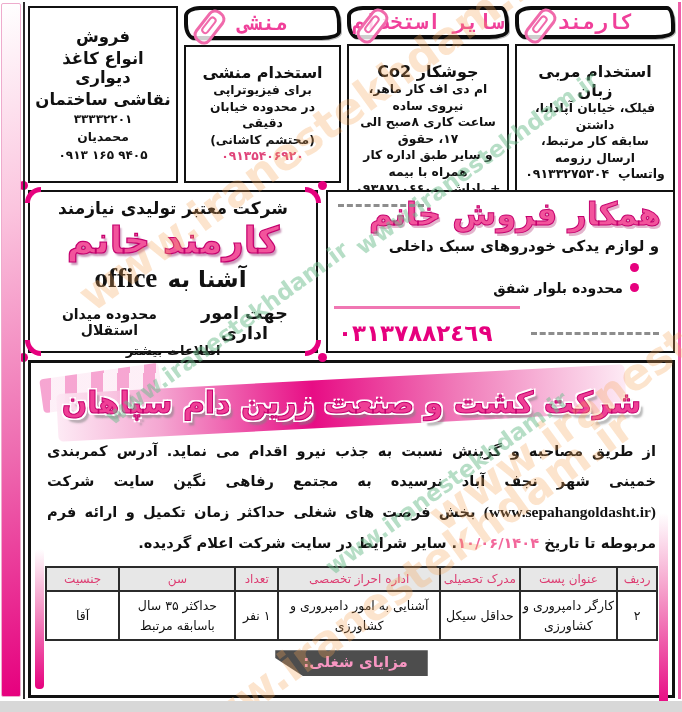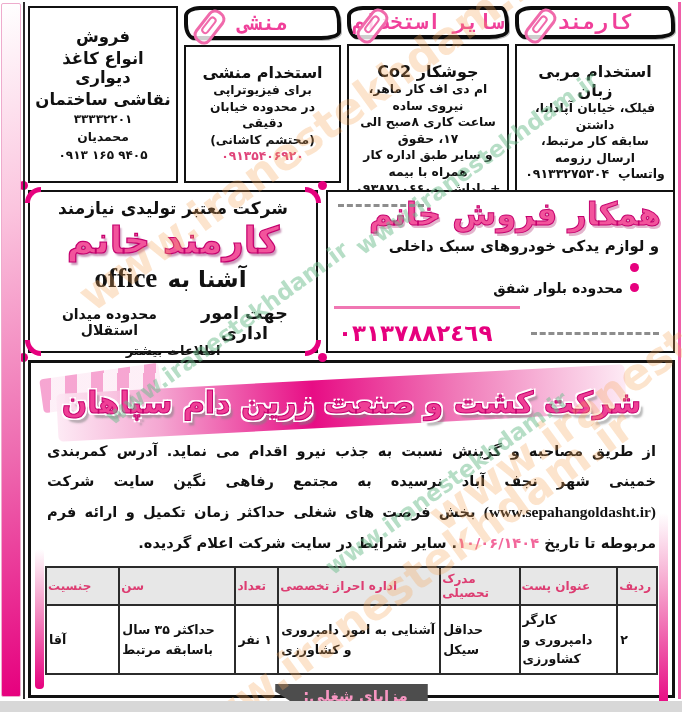--- a/index.html
+++ b/index.html
@@ -92,21 +92,21 @@
      background:linear-gradient(0deg,#e6007e,#f59cc9 60%,#fff);}
   .company-title{position:relative;z-index:2;text-align:center;padding-top:22px;font-size:30px;font-weight:bold;
      color:#ef3f96;-webkit-text-stroke:1px #c4006e;
      text-shadow:-2px -2px 0 #fff,2px -2px 0 #fff,-2px 2px 0 #fff,2px 2px 0 #fff,4px 5px 2px rgba(130,130,130,.55);}
   .company-par{position:relative;z-index:2;margin:16px 2px 0;font-size:14.6px;font-weight:bold;
      line-height:2.05;text-align:justify;}
   .url{direction:ltr;unicode-bidi:embed;font-family:"Liberation Serif","DejaVu Serif",serif;font-size:15.5px;}
   .cdate{color:#f2679b;}
 
   .jobtable{width:100%;border-collapse:collapse;margin-top:9px;table-layout:fixed;position:relative;z-index:2;background:#fff;}
-  .jobtable th,.jobtable td{border:2px solid #2b2b2b;text-align:left;font-weight:bold;margin-left:24px;}
+  .jobtable th,.jobtable td{border:2px solid #2b2b2b;text-align:center;font-weight:normal;margin-left:24px;}
   .jobtable th{background:#e7e7e7;color:#dd3d72;font-size:12px;padding:4px 1px;}
   .jobtable td{font-size:12.5px;padding:4px 2px;line-height:1.55;}
   .w1{width:6.5%}.w2{width:16%}.w3{width:13%}.w4{width:26.5%}.w5{width:7%}.w6{width:19%}.w7{width:12%}
 
   .badge{position:relative;z-index:2;margin:9px auto 2px;width:max-content;background:#4d4d4d;color:#f796c2;
      font-size:15px;font-weight:bold;padding:3px 20px 5px 28px;
      clip-path:polygon(0 0,100% 0,100% 100%,28px 100%,0 30%);}
 
   
   .wm{position:absolute;font-weight:bold;pointer-events:none;z-index:5;transform:rotate(-36deg);

